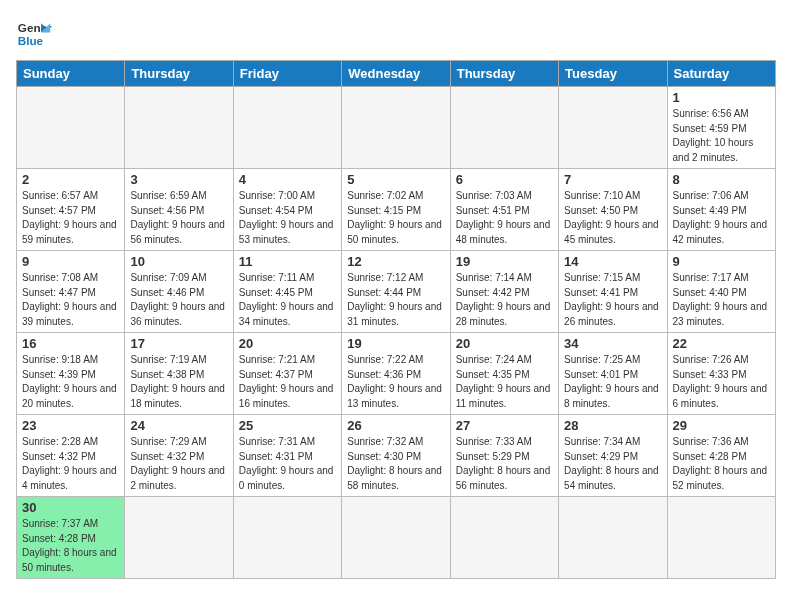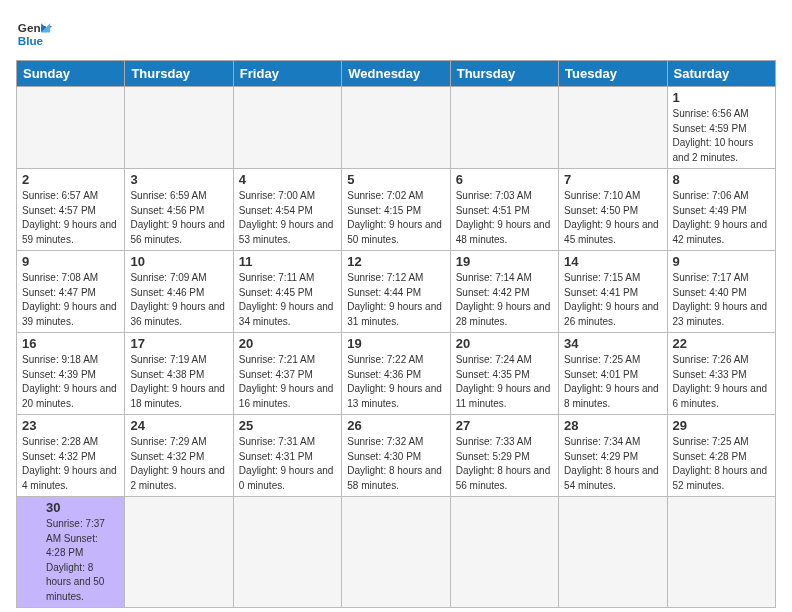--- a/index.html
+++ b/index.html
@@ -72,22 +72,21 @@
     }
     .day-info {
       font-size: 10px;
       line-height: 1.45;
       color: #333;
     }
     .last-row td {
       background: #f5f5f5;
     }
     .last-row td.has-data {
-      background: #c4b5fd;
-      padding-left: 29px;
+      background: #86efac;
     }
   </style>
 </head>
 <body>
 
 <div class="header-area">
   <div class="logo">
     <svg class="logo-icon" viewBox="0 0 40 40">
       <text x="2" y="18" font-size="13" font-family="Arial" font-weight="bold" fill="#333">General</text>
       <text x="2" y="32" font-size="13" font-family="Arial" font-weight="bold" fill="#1a7abf">Blue</text>
@@ -292,21 +291,21 @@
 Daylight: 8 hours and 56 minutes.</div>
         </td>
         <td>
           <span class="day-number">28</span>
           <div class="day-info">Sunrise: 7:34 AM
 Sunset: 4:29 PM
 Daylight: 8 hours and 54 minutes.</div>
         </td>
         <td>
           <span class="day-number">29</span>
-          <div class="day-info">Sunrise: 7:25 AM
+          <div class="day-info">Sunrise: 7:36 AM
 Sunset: 4:28 PM
 Daylight: 8 hours and 52 minutes.</div>
         </td>
       </tr>
       <tr class="last-row">
         <td class="has-data">
           <span class="day-number">30</span>
           <div class="day-info">Sunrise: 7:37 AM
 Sunset: 4:28 PM
 Daylight: 8 hours and 50 minutes.</div>

